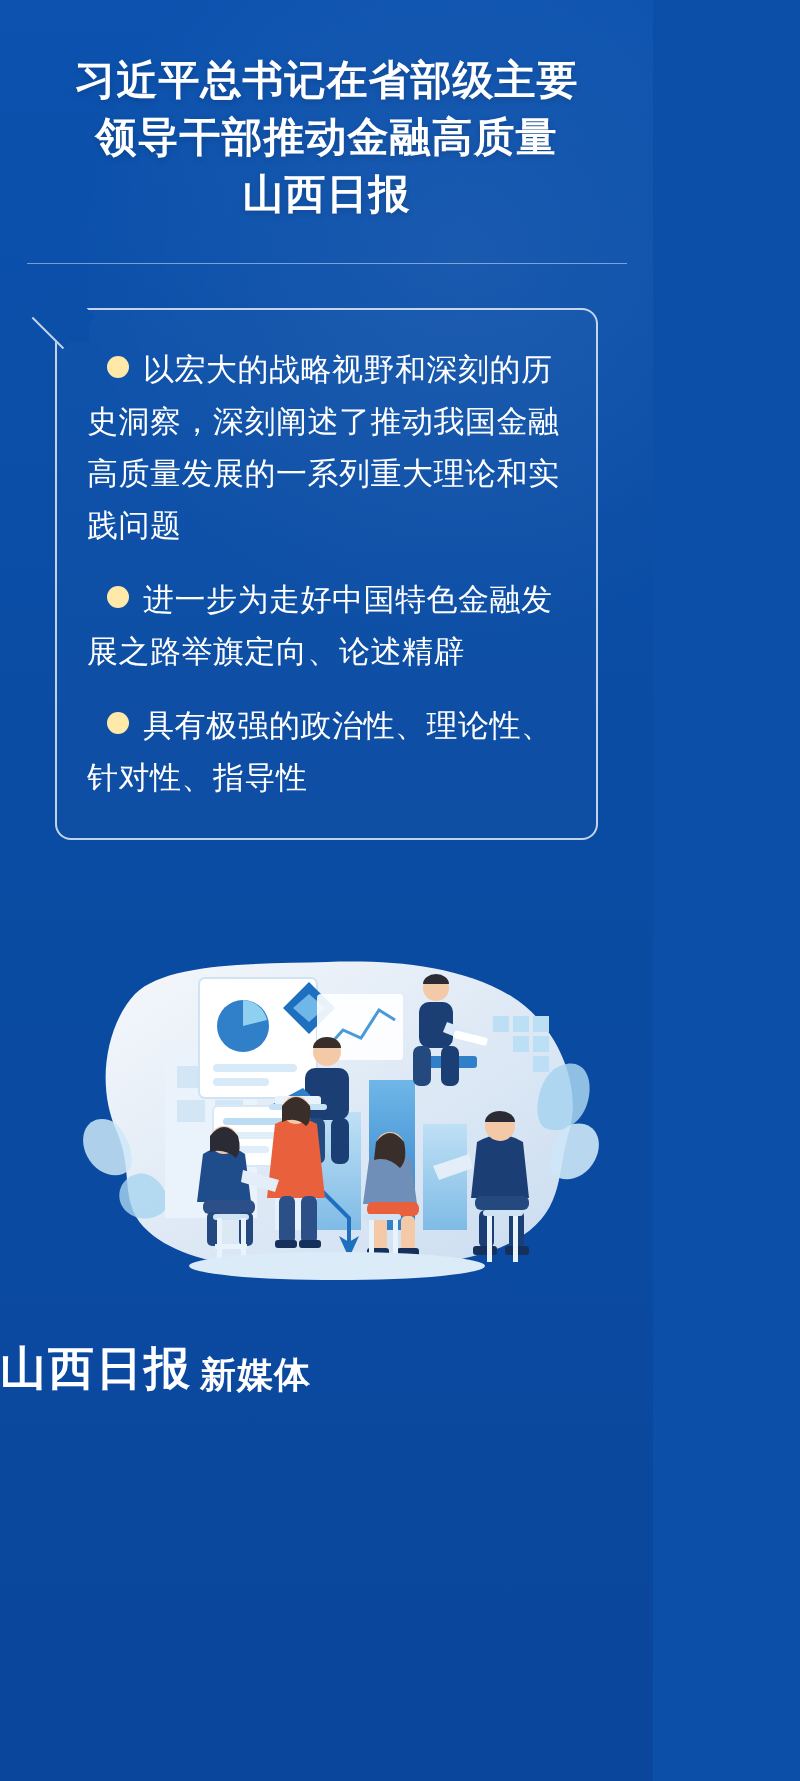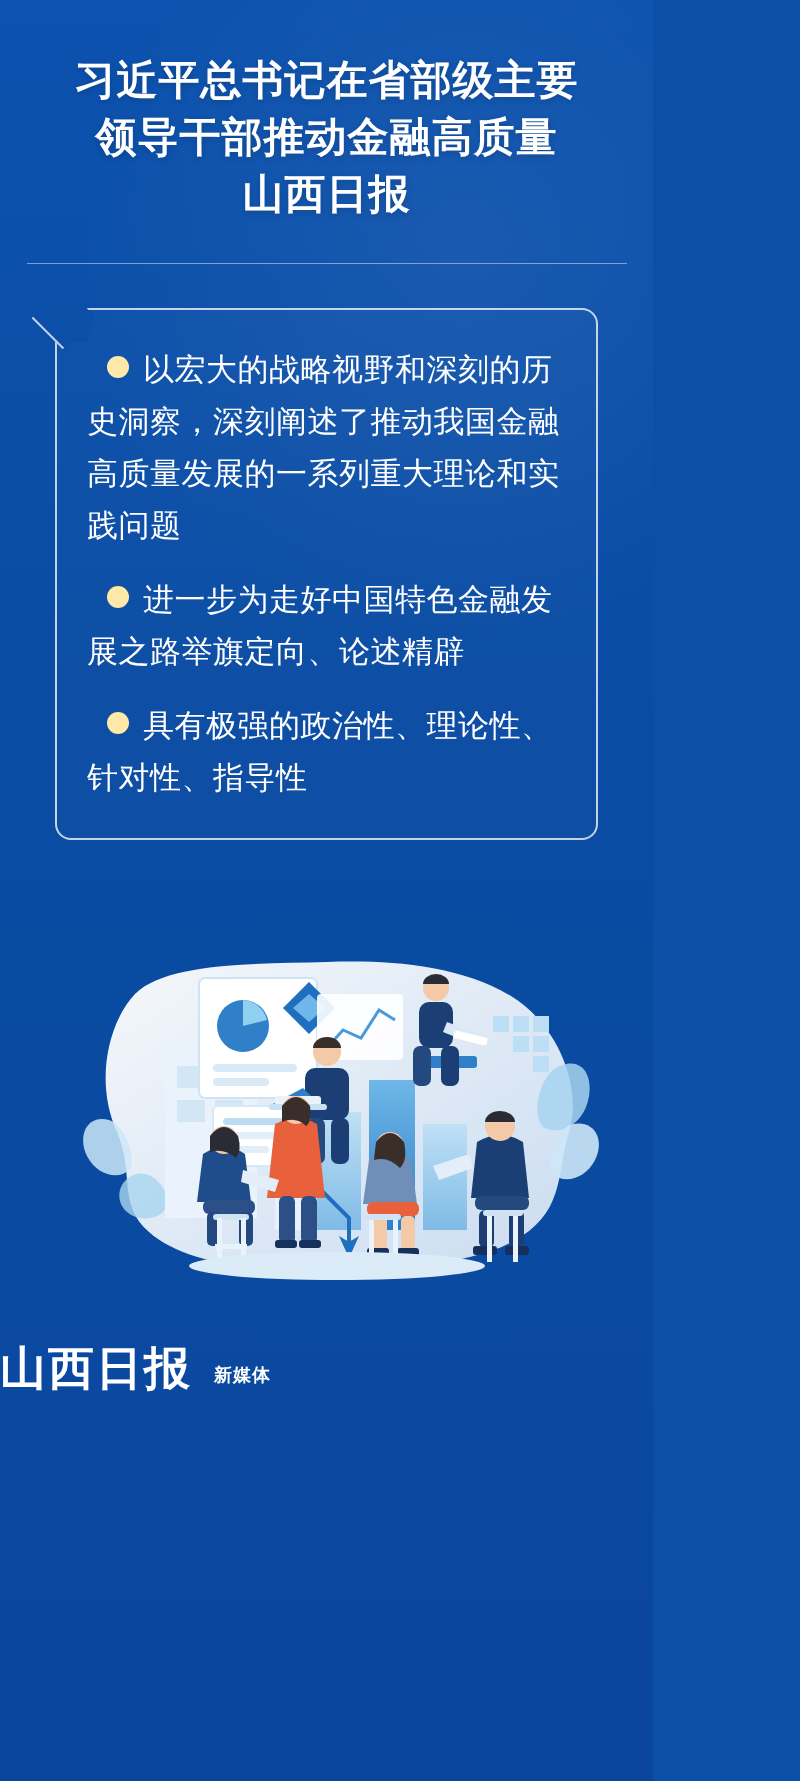--- a/index.html
+++ b/index.html
@@ -137,27 +137,26 @@
     gap: 8px;
   }
   .logo-mark {
     font-size: 46px;
     font-weight: 700;
     letter-spacing: 2px;
     font-family: "DejaVu Serif", "Liberation Serif", serif;
     color: #ffffff;
   }
   .logo-sub {
-    font-size: 18px;
+    font-size: 36px;
     font-weight: 700;
     color: #ffffff;
     letter-spacing: 1px;
     position: relative;
     top: 6px;
-    margin-left: 14px;
   }
 </style>
 </head>
 <body>
 
 <div class="poster">
 
   <div class="title-block">
     <div class="title-line">习近平总书记在省部级主要</div>
     <div class="title-line">领导干部推动金融高质量</div>

